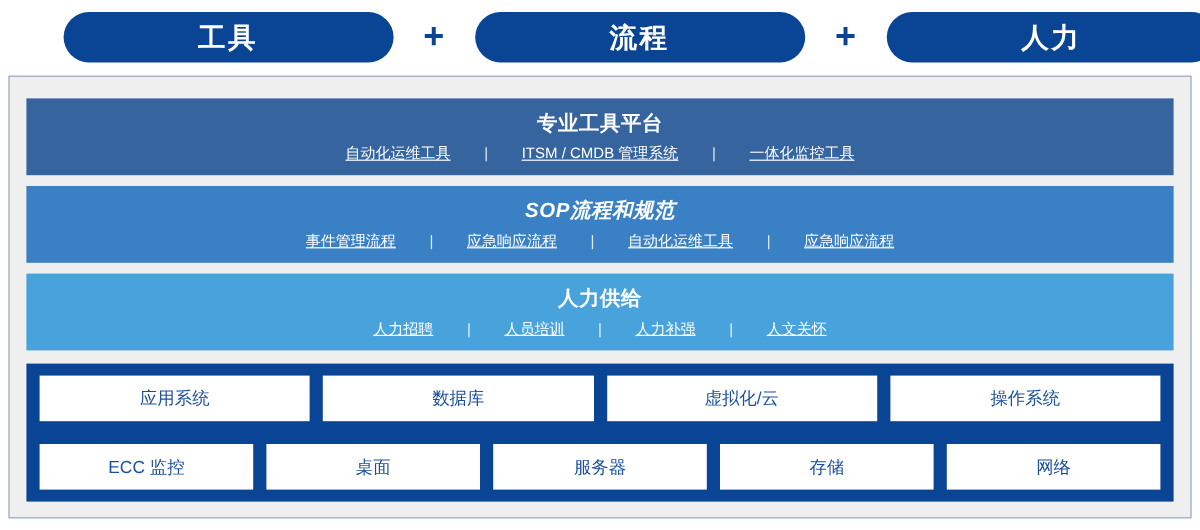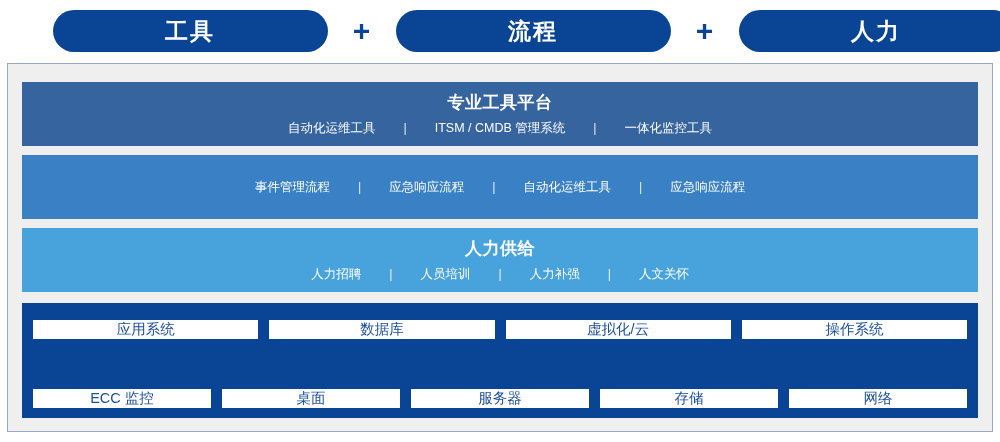--- a/index.html
+++ b/index.html
@@ -98,20 +98,21 @@
   .band-items {
     display: flex;
     align-items: center;
     justify-content: center;
     font-size: 12.5px;
     line-height: 1;
   }
   .band-item {
     padding: 0 14px;
     white-space: nowrap;
+    text-decoration: underline;
   }
   .band-sep {
     padding: 0 14px;
     opacity: 0.85;
   }
 
   
   #infra-box {
     position: absolute;
     left: 22px;
@@ -121,22 +122,21 @@
     background: #0a4595;
     box-sizing: border-box;
     padding: 10px 11px;
     display: flex;
     flex-direction: column;
     justify-content: space-between;
   }
   .infra-row {
     display: flex;
     gap: 11px;
-    height: 26px;
-    align-items: flex-end;
+    height: 38px;
   }
   .infra-cell {
     flex: 1 1 0;
     background: #ffffff;
     color: #1c4f9c;
     font-size: 14.5px;
     display: flex;
     align-items: center;
     justify-content: center;
     box-sizing: border-box;
@@ -169,20 +169,21 @@
     <div class="band-items">
       <span class="band-item">自动化运维工具</span>
       <span class="band-sep">|</span>
       <span class="band-item">ITSM / CMDB 管理系统</span>
       <span class="band-sep">|</span>
       <span class="band-item">一体化监控工具</span>
     </div>
   </div>
 
   <div class="band" id="band-process">
+    <div class="band-title italic">SOP流程和规范</div>
     <div class="band-items">
       <span class="band-item">事件管理流程</span>
       <span class="band-sep">|</span>
       <span class="band-item">应急响应流程</span>
       <span class="band-sep">|</span>
       <span class="band-item">自动化运维工具</span>
       <span class="band-sep">|</span>
       <span class="band-item">应急响应流程</span>
     </div>
   </div>

